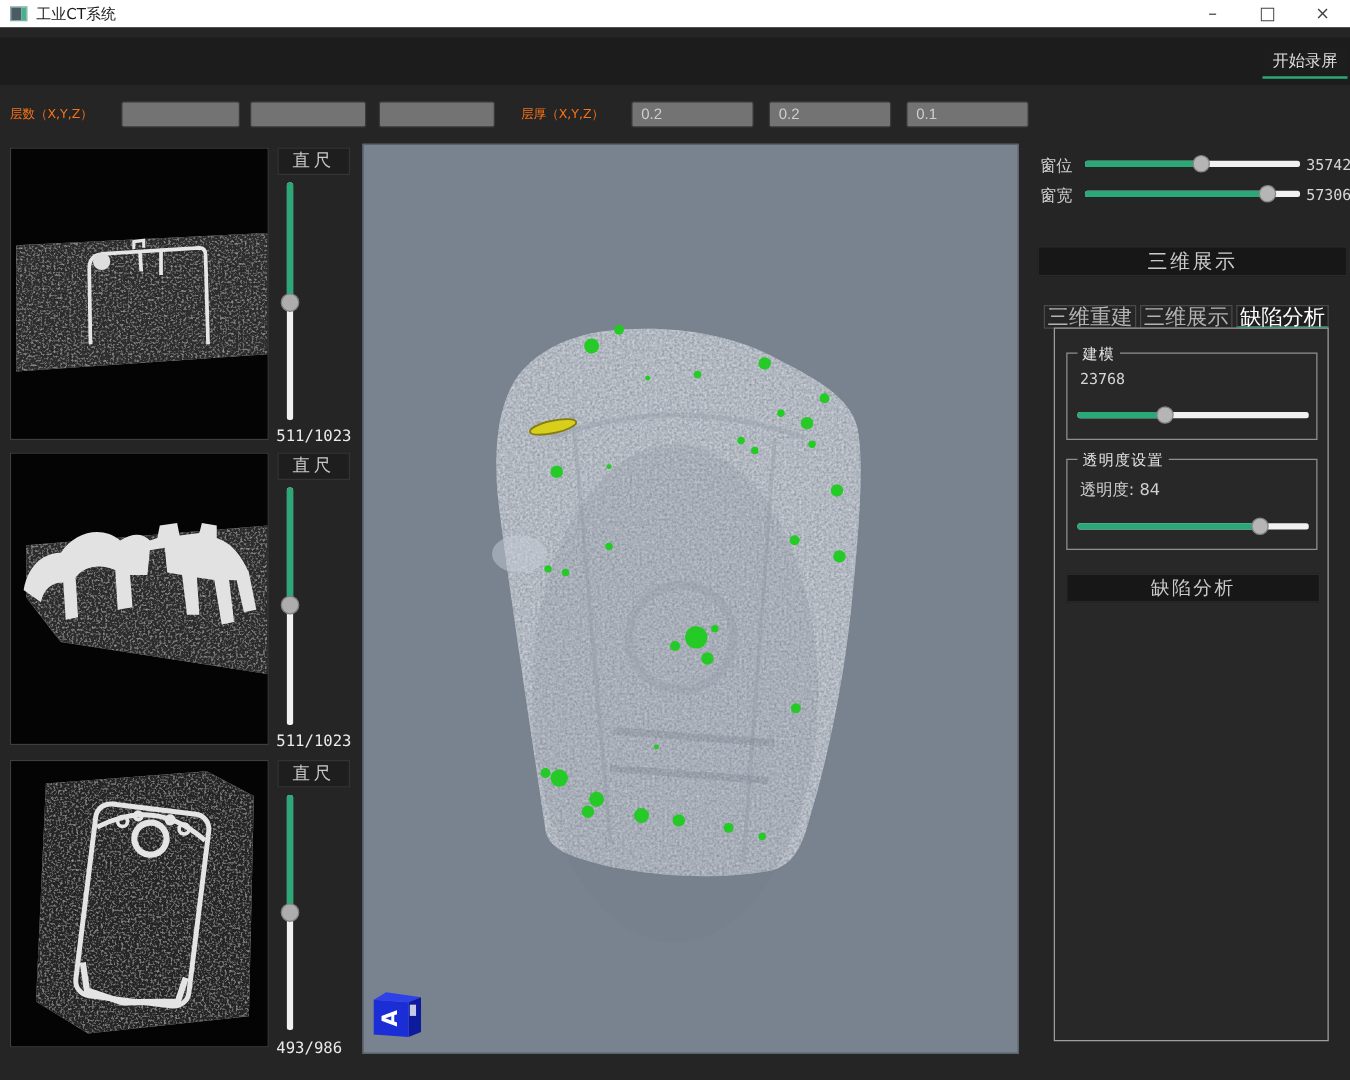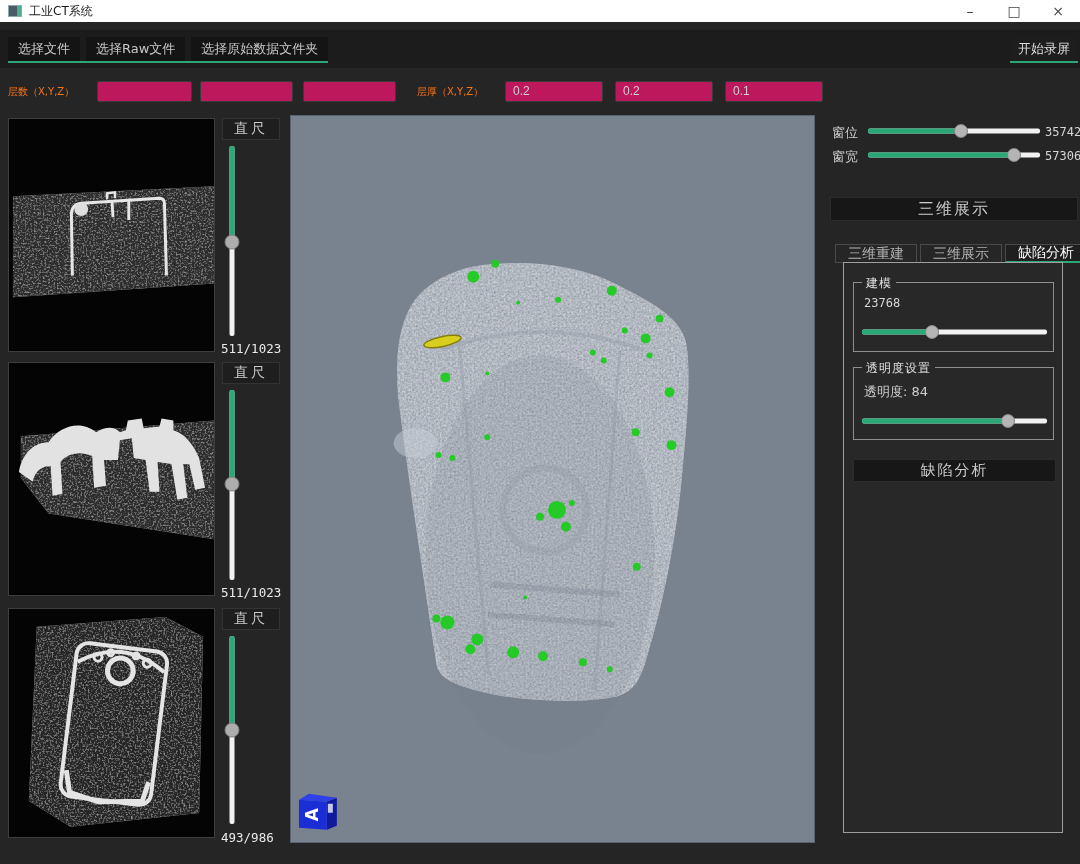--- a/index.html
+++ b/index.html
@@ -35,21 +35,21 @@
   .menu-strip{left:0;top:8px;width:1080px;height:38px;background:var(--strip-bg);}
   .menu-group{position:absolute;left:8px;top:7px;height:26px;display:flex;gap:6px;
     border-bottom:2px solid var(--accent);padding-bottom:0;}
   .menu-btn{height:24px;padding:0 10px;background:#141414;color:#c9c9c9;font-size:13px;
     display:flex;align-items:center;white-space:nowrap;}
   .record-btn{position:absolute;right:2px;top:7px;height:26px;padding:0 8px;
     border-bottom:2px solid var(--accent);color:#dedede;font-size:13px;
     display:flex;align-items:center;background:#1d1d1d;}
 
   .loadbar-label{color:#f97316;font-size:10px;line-height:21px;white-space:nowrap;}
-  .field{background:#be185d;border:1px solid #3a3a3a;border-radius:2px;color:#cfcfcf;
+  .field{background:#737373;border:1px solid #3a3a3a;border-radius:2px;color:#cfcfcf;
     font-size:12px;padding:0 7px;height:21px;line-height:19px;}
   input.field{outline:none;width:100%;height:100%;}
   .confirm-btn{left:832px;top:57px;width:246px;height:23px;background:#141414;
     border:1px solid #2c2c2c;color:#d2d2d2;font-size:16px;display:flex;
     align-items:center;justify-content:center;letter-spacing:2px;}
 
   
   .dark-btn{background:var(--btn-bg);border:1px solid #2b2b2b;color:#cbcbcb;
     display:flex;align-items:center;justify-content:center;letter-spacing:2px;}
 
@@ -79,21 +79,21 @@
   
   .viewport{left:290px;top:93px;width:525px;height:728px;background:var(--viewport-bg);
     border:1px solid #59626e;}
   .viewport svg{display:block;width:100%;height:100%;}
 
   
   .right-panel{left:828px;top:93px;width:252px;height:749px;}
   .rp-label{font-size:13px;color:#cfcfcf;}
   .rp-value{font-size:12px;color:#d6d6d6;}
   .tabs{left:7px;top:129px;height:19px;display:flex;gap:3px;}
-  .tab{height:19px;padding:0 12px;font-size:14px;display:flex;align-items:center;
+  .tab{height:19px;padding:0 2px;font-size:17px;display:flex;align-items:center;
     background:#262626;border:1px solid #4a4a4a;color:#b2b2b2;white-space:nowrap;}
   .tab.active{background:#1f1f1f;color:#ffffff;border-bottom:2px solid var(--accent);}
   .pane{left:15px;top:147px;width:220px;height:571px;border:1px solid #9e9e9e;background:#282828;}
   .groupbox{position:absolute;border:1px solid #8f8f8f;}
   .group-title{position:absolute;top:-8px;left:8px;background:#282828;padding:0 4px;
     font-size:12px;color:#e2e2e2;letter-spacing:1px;}
 </style>
 </head>
 <body>
 
@@ -106,25 +106,20 @@
   <div class="win-btns">
     <div class="win-btn">–</div>
     <div class="win-btn">□</div>
     <div class="win-btn">×</div>
   </div>
 </div>
 
 <div class="abs app">
 
   <div class="abs menu-strip">
-    <div class="menu-group">
-      <div class="menu-btn">选择文件</div>
-      <div class="menu-btn">选择Raw文件</div>
-      <div class="menu-btn">选择原始数据文件夹</div>
-    </div>
     <div class="record-btn">开始录屏</div>
   </div>
 
   <div class="abs loadbar-label" style="left:8px;top:59px;">层数（X,Y,Z）</div>
   <div class="abs" style="left:97px;top:58px;width:95px;height:21px;"><input class="field" value="" style=""></div>
   <div class="abs" style="left:200px;top:58px;width:93px;height:21px;"><input class="field" value="" style=""></div>
   <div class="abs" style="left:303px;top:58px;width:93px;height:21px;"><input class="field" value="" style=""></div>
   <div class="abs loadbar-label" style="left:417px;top:59px;">层厚（X,Y,Z）</div>
   <div class="abs" style="left:505px;top:58px;width:98px;height:21px;"><input class="field" value="0.2" style=""></div>
   <div class="abs" style="left:615px;top:58px;width:98px;height:21px;"><input class="field" value="0.2" style=""></div>

